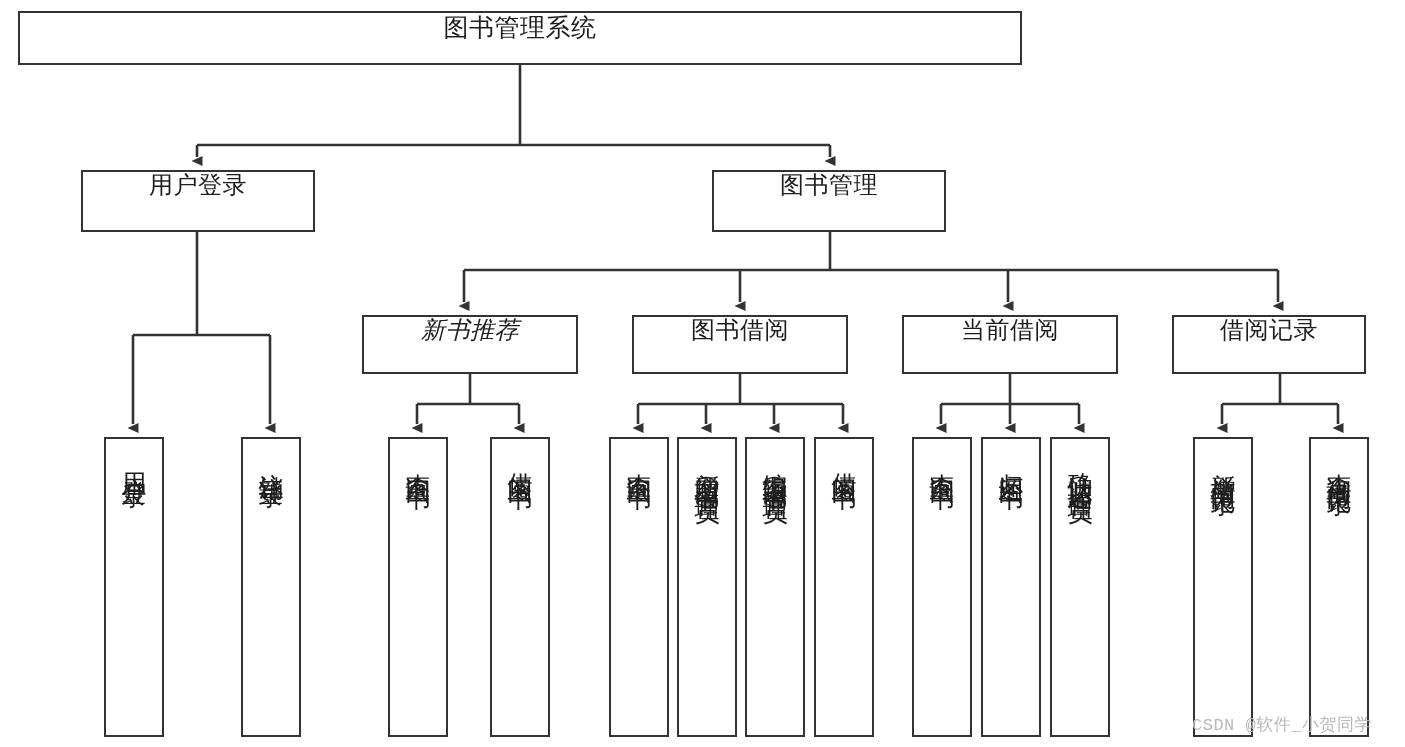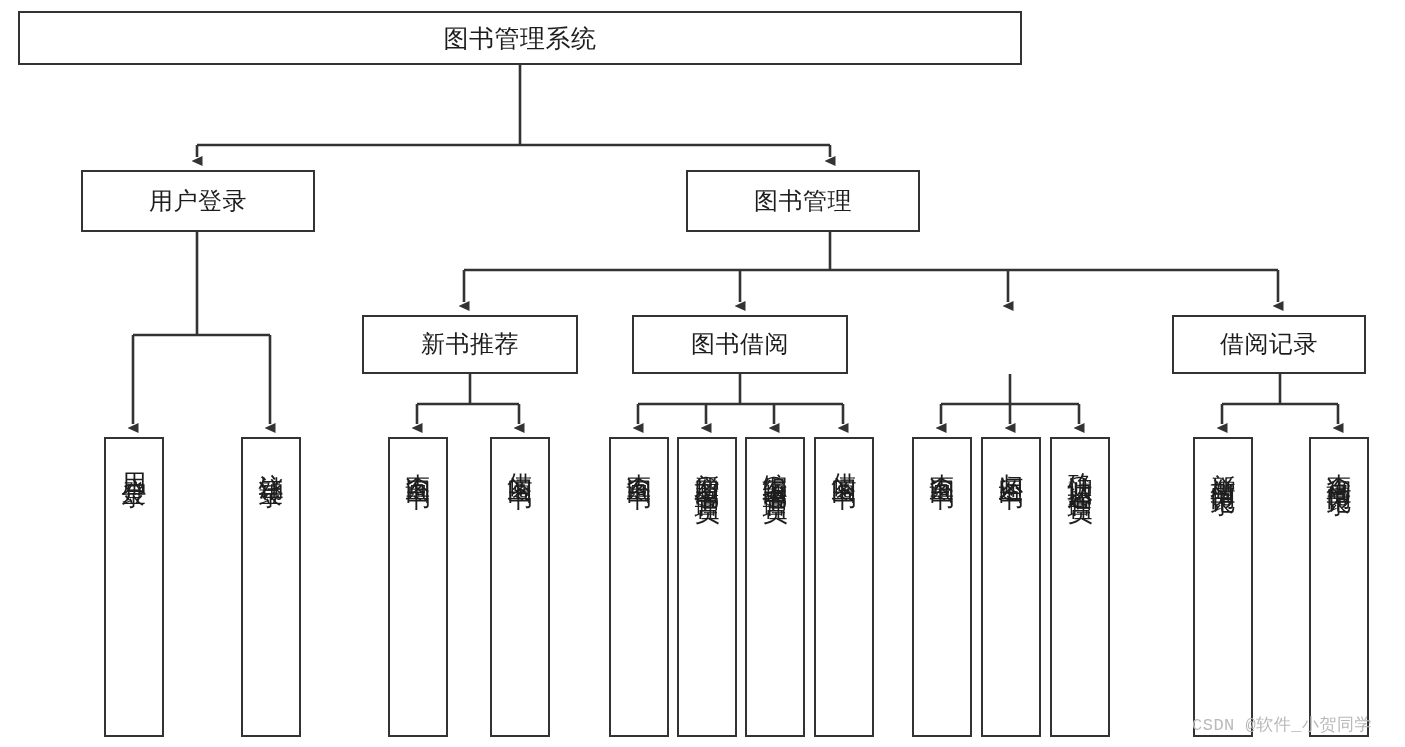--- a/index.html
+++ b/index.html
@@ -19,21 +19,20 @@
     left:0;top:0;
     width:1405px;height:747px;
     pointer-events:none;
   }
   .node{
     position:absolute;
     box-sizing:border-box;
     background:#ffffff;
     border:2.5px solid #333333;
     display:flex;
-    align-items:center;
     justify-content:center;
     color:#1d1d1d;
   }
   .node .label{
     display:block;
     text-align:center;
     line-height:1.12;
     letter-spacing:0.5px;
     white-space:nowrap;
   }
@@ -123,32 +122,35 @@
   </svg>
 
   <div class="node horiz" id="node-root" style="left:18px;top:11px;width:1004px;height:54px;">
     <span class="label">图书管理系统</span>
   </div>
 
   <div class="node horiz" style="left:81px;top:170px;width:234px;height:62px;">
     <span class="label">用户登录</span>
   </div>
 
-  <div class="node horiz" style="left:686px;top:170px;width:234px;height:62px;">
+  <div class="node horiz" style="left:712px;top:170px;width:234px;height:62px;">
     <span class="label">图书管理</span>
   </div>
 
-  <div class="node horiz" style="left:362px;top:315px;width:216px;height:59px;">
+  <div class="node horiz" style="left:362px;top:315px;width:216px;height:59px;font-style:italic;">
     <span class="label">新书推荐</span>
   </div>
 
   <div class="node horiz" style="left:632px;top:315px;width:216px;height:59px;">
     <span class="label">图书借阅</span>
   </div>
 
+  <div class="node horiz" style="left:902px;top:315px;width:216px;height:59px;">
+    <span class="label">当前借阅</span>
+  </div>
 
   <div class="node horiz" style="left:1172px;top:315px;width:194px;height:59px;">
     <span class="label">借阅记录</span>
   </div>
 
   <div class="node vert" style="left:104px;top:437px;width:60px;height:300px;">
     <span class="label">用户登录</span>
   </div>
 
   <div class="node vert" style="left:241px;top:437px;width:60px;height:300px;">

